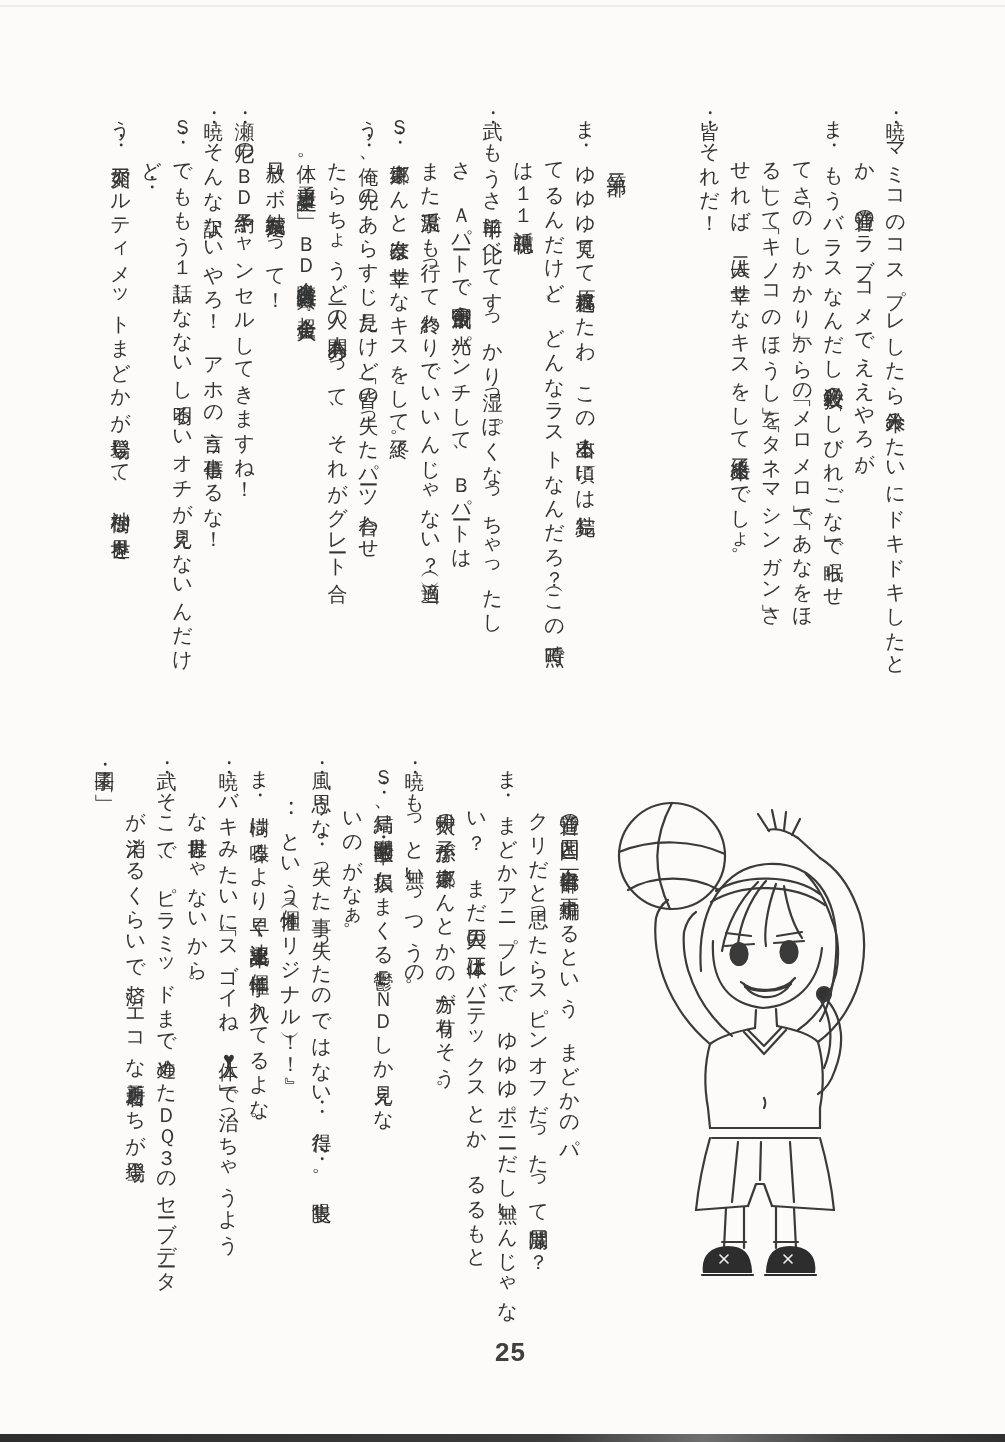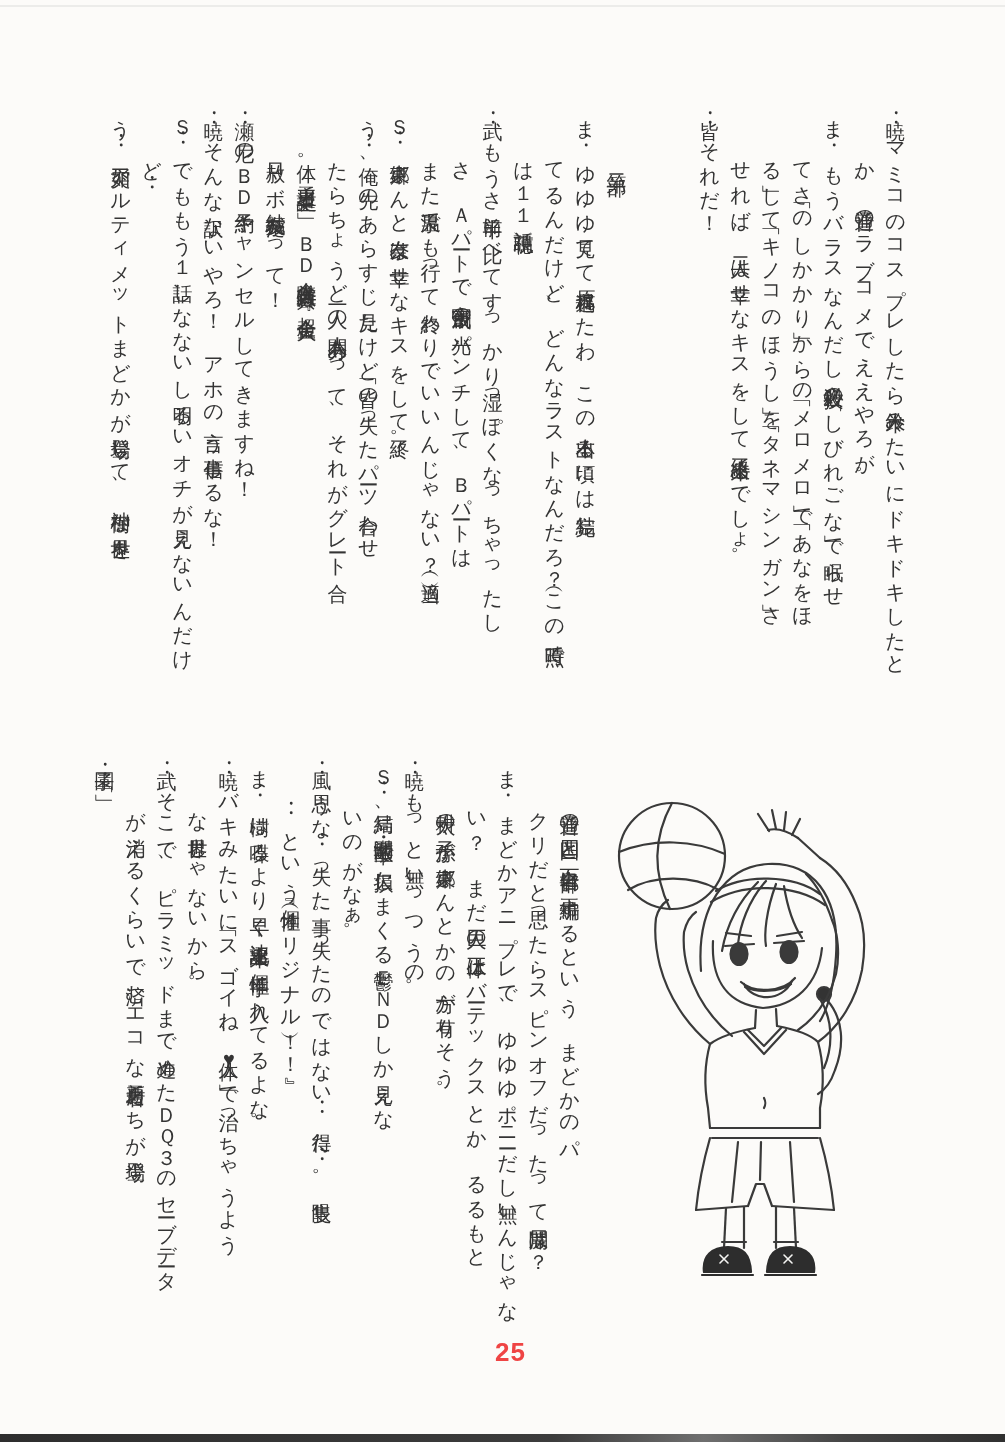--- a/index.html
+++ b/index.html
@@ -9,21 +9,21 @@
   .scan-edge-bottom{position:absolute;bottom:0;left:0;width:1005px;height:8px;
     background:linear-gradient(to right,#2e2e2e 0%,#3c3c3c 55%,#6f6f6f 70%,#454545 84%,#303030 100%);}
   .vtext{position:absolute;writing-mode:vertical-rl;text-orientation:mixed;
     font-size:20px;letter-spacing:1.5px;color:#343434;}
   .vcol{margin:0;line-height:31px;white-space:nowrap;}
   .i1{text-indent:2.1em;}
   .i2{text-indent:2.6em;}
   .sec-top{top:106px;right:94px;height:640px;}
   .sec-bottom{top:756px;right:420px;height:600px;}
   .page-number{position:absolute;left:495px;top:1337px;font-size:26px;font-weight:bold;
-    color:#ef4444;letter-spacing:1px;}
+    color:#404040;letter-spacing:1px;}
   .illustration{position:absolute;left:598px;top:786px;}
   .illustration path,.illustration circle,.illustration ellipse{vector-effect:non-scaling-stroke;}
 </style>
 </head>
 <body>
 
 <div class="page">
 
   <div class="scan-edge-top"></div>
 

